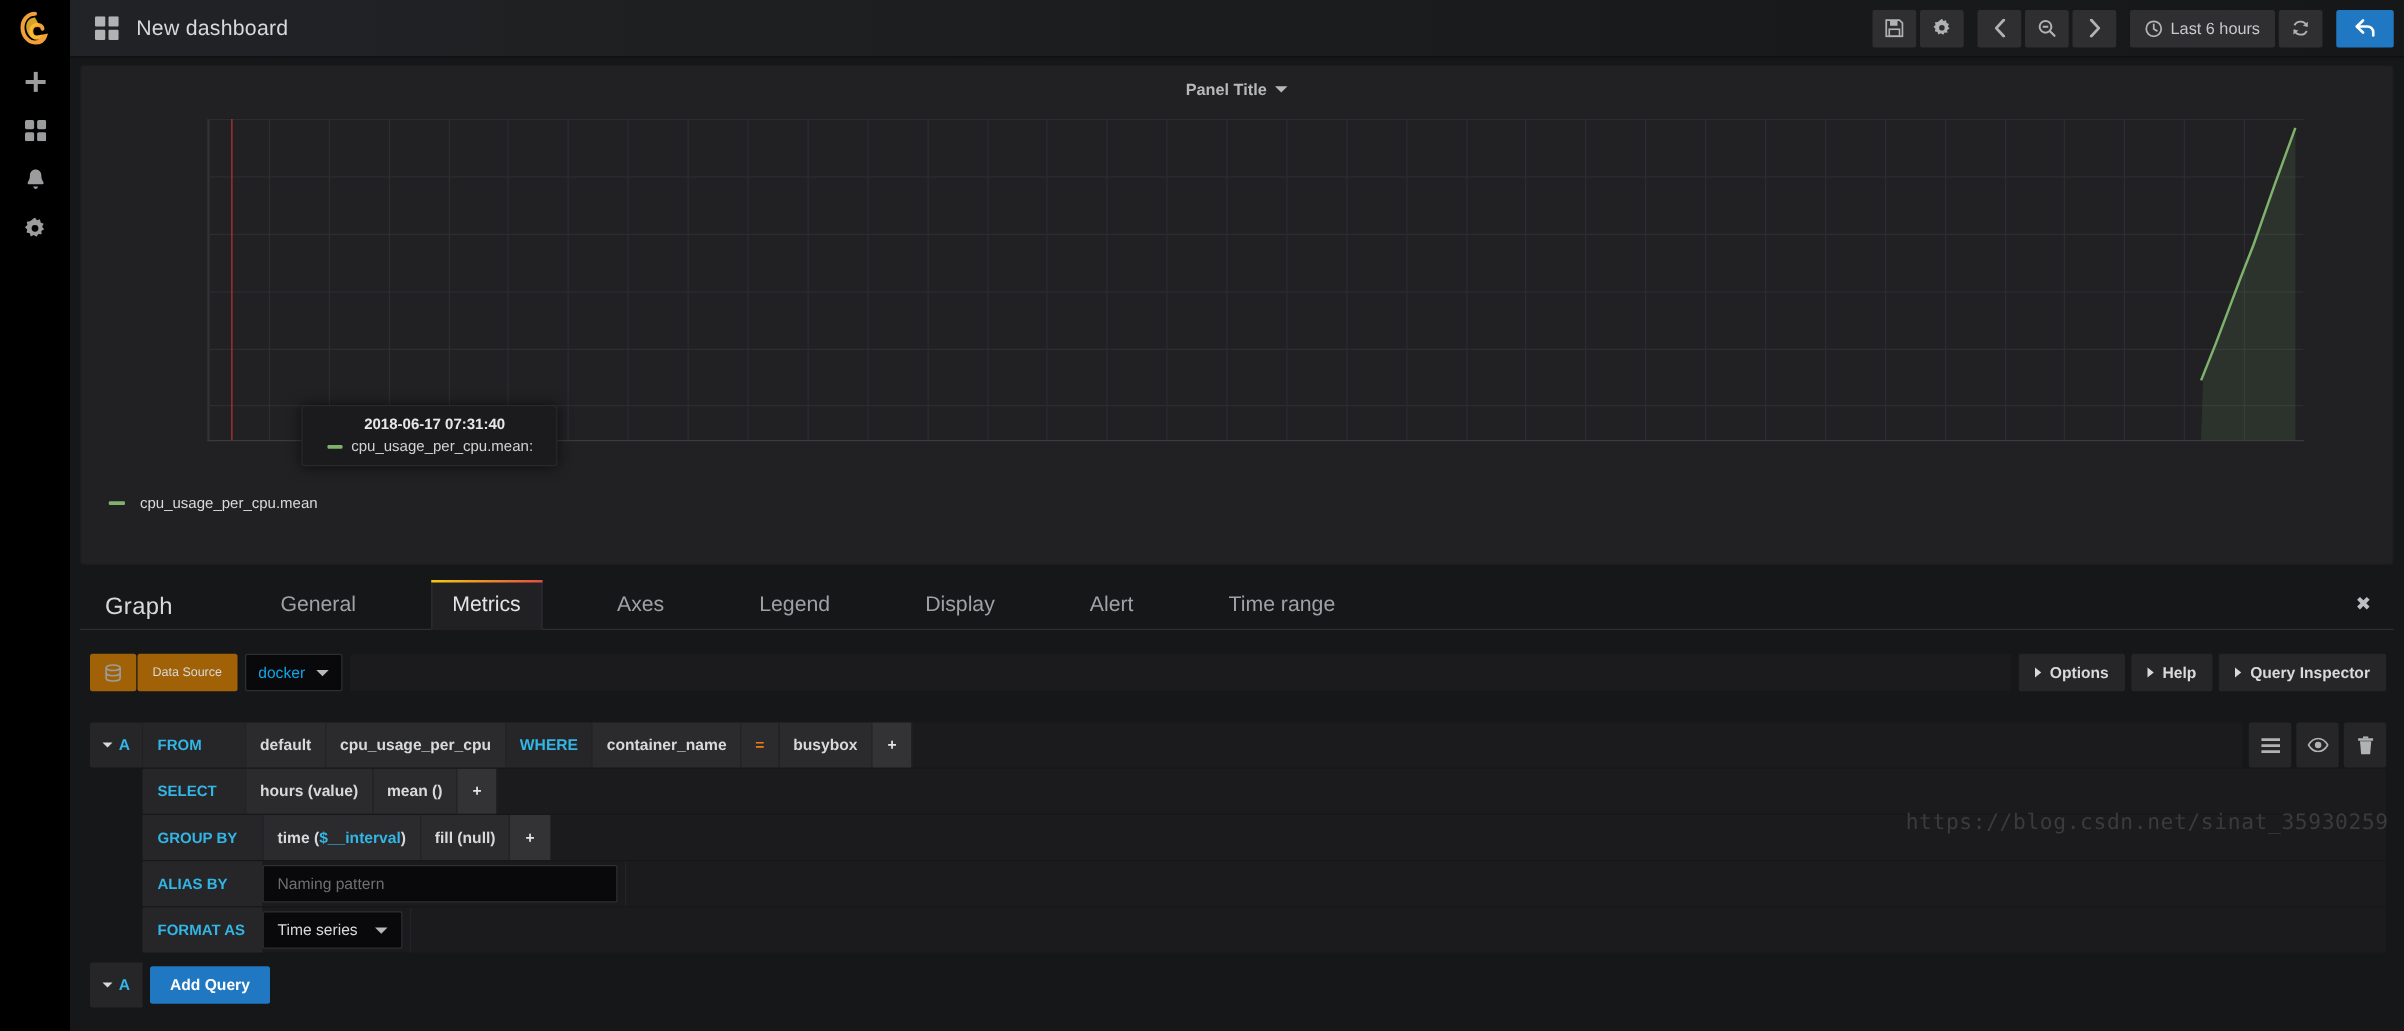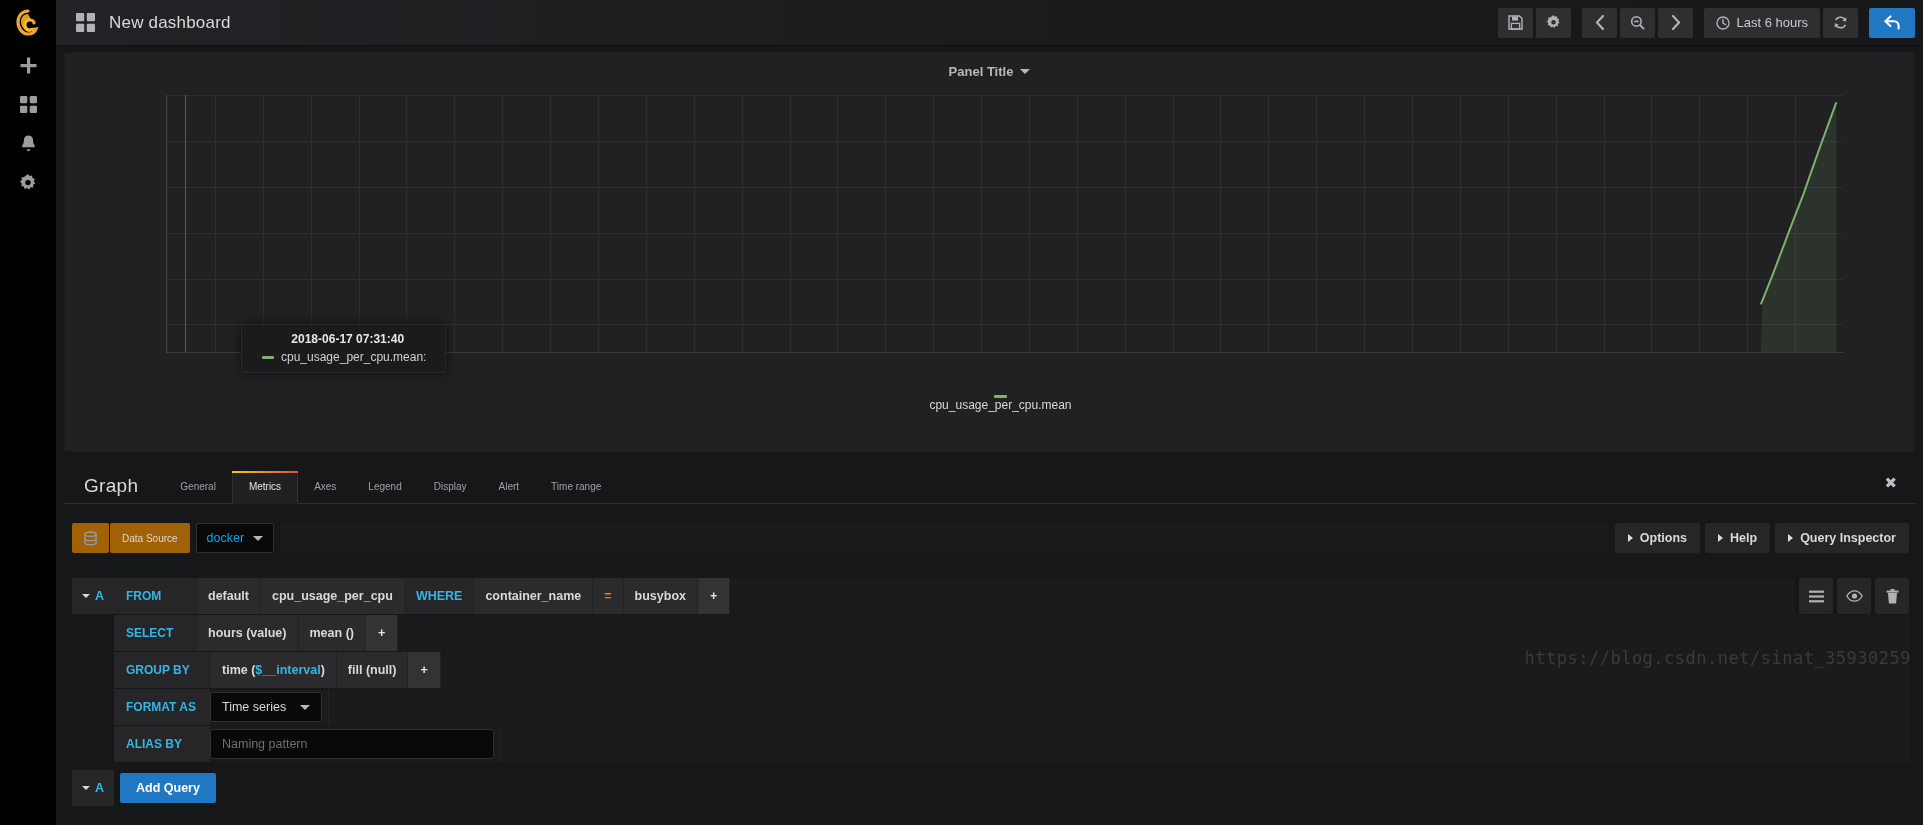--- a/index.html
+++ b/index.html
@@ -77,35 +77,35 @@
 
   .tooltip {
     position: absolute; left: 176px; top: 245px; z-index: 20;
     background: #1b1b1d; border: 1px solid #29292b; border-radius: 3px;
     padding: 7px 12px 8px 20px; box-shadow: 0 0 10px rgba(0,0,0,.6);
   }
   .tt-time { font-size: 12px; font-weight: bold; color: #e6e7e8; text-align: center; margin-bottom: 4px; }
   .tt-row { display: flex; align-items: center; gap: 7px; font-size: 12px; color: #d0d1d3; }
   .tt-swatch { width: 12px; height: 3px; background: #7eb26d; border-radius: 1px; }
 
-  .legend { padding: 6px 0 0 22px; display: flex; align-items: center; gap: 0; flex-direction: column; }
+  .legend { padding: 6px 0 0 22px; display: flex; align-items: center; gap: 12px; }
   .legend-swatch { width: 13px; height: 3px; background: #7eb26d; border-radius: 1px; }
   .legend-label { font-size: 12px; color: #d8d9da; cursor: pointer; }
 
   
   .editor { margin: 14px 8px 0 8px; background: #161719; position: relative; }
   .tabs {
     display: flex; align-items: flex-end; height: 38px;
-    border-bottom: 1px solid #2f2f32; position: relative; padding-left: 10px;
+    border-bottom: 1px solid #2f2f32; position: relative; padding-left: 10px; gap: 44px;
   }
   .editor-name {
     font-size: 19px; color: #d8d9da; padding: 0 26px 6px 10px; letter-spacing: .3px;
   }
   .tab {
-    font-size: 10px; color: #9fa1a4; padding: 0 16px 11px 16px; cursor: pointer;
+    font-size: 17px; color: #9fa1a4; padding: 0 16px 11px 16px; cursor: pointer;
     position: relative; line-height: 1; margin-top: 16px;
   }
   .tab.active {
     color: #e3e4e6; background: #212124;
     border-left: 1px solid #2f2f32; border-right: 1px solid #2f2f32;
     padding-top: 11px; margin-bottom: -1px; border-bottom: 1px solid #212124;
   }
   .tab.active::before {
     content: ""; position: absolute; left: -1px; right: -1px; top: 0; height: 2px;
     background: linear-gradient(90deg, #f2cc0c 0%, #e24d42 100%);
@@ -504,38 +504,38 @@
               </span>
             <span class="q-seg">fill (null)</span>
             <span class="q-seg add">+</span>
             <span class="q-tail"></span>
           </div>
         </div>
 
         <div class="qrow">
           <span class="q-spacer"></span>
           <div class="q-rowbg">
+            <span class="q-key" style="min-width:96px;">ALIAS BY</span>
+            <input class="q-input" type="text" placeholder="Naming pattern" style="">
+            <span class="q-tail" style="margin-left:6px;"></span>
+          </div>
+        </div>
+
+        <div class="qrow">
+          <span class="q-spacer"></span>
+          <div class="q-rowbg">
             <span class="q-key" style="min-width:96px;">FORMAT AS</span>
             <span class="q-select">
               <span>Time series</span>
               <i class="caret-down"></i>
             </span>
             <span class="q-tail" style="margin-left:6px;"></span>
           </div>
         </div>
 
-        <div class="qrow">
-          <span class="q-spacer"></span>
-          <div class="q-rowbg">
-            <span class="q-key" style="min-width:96px;">ALIAS BY</span>
-            <input class="q-input" type="text" placeholder="Naming pattern" style="">
-            <span class="q-tail" style="margin-left:6px;"></span>
-          </div>
-        </div>
-
         <div class="qrow" style="margin-top:8px;">
           <span class="q-handle">
             <i class="caret-down"></i>
             <span class="q-letter">A</span>
           </span>
           <button class="addq-btn">Add Query</button>
         </div>
 
       </div>
 

